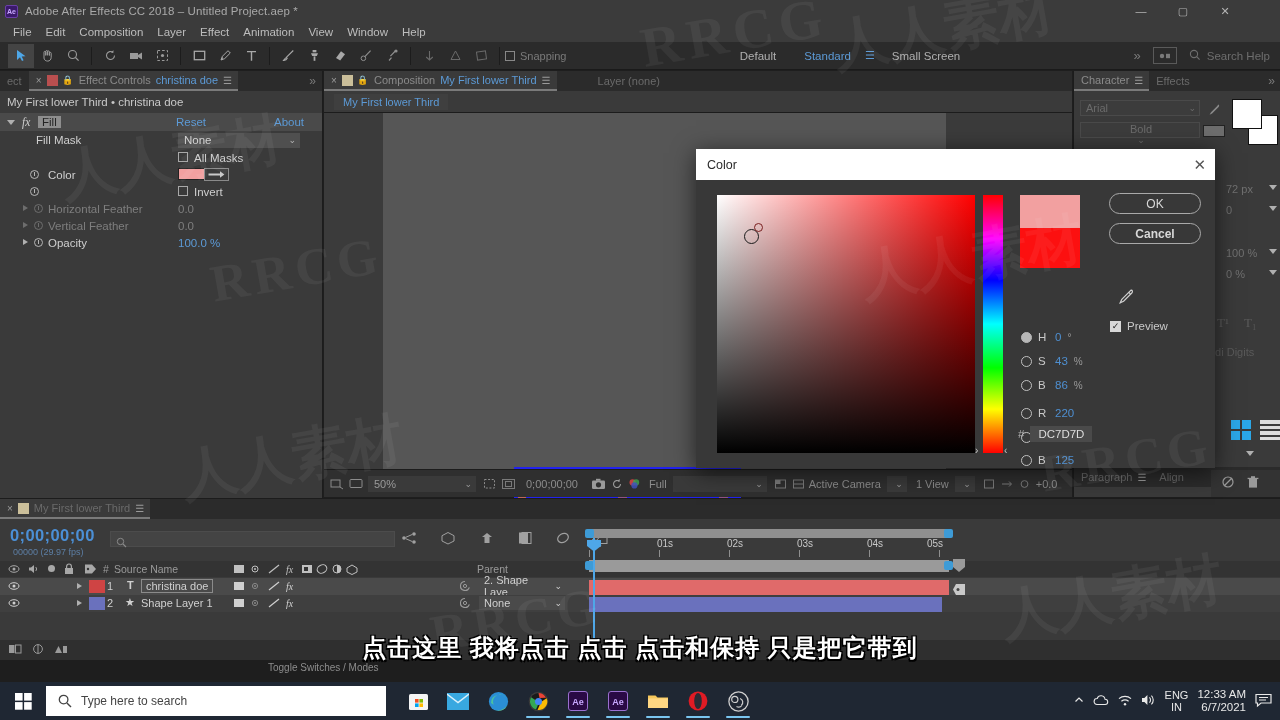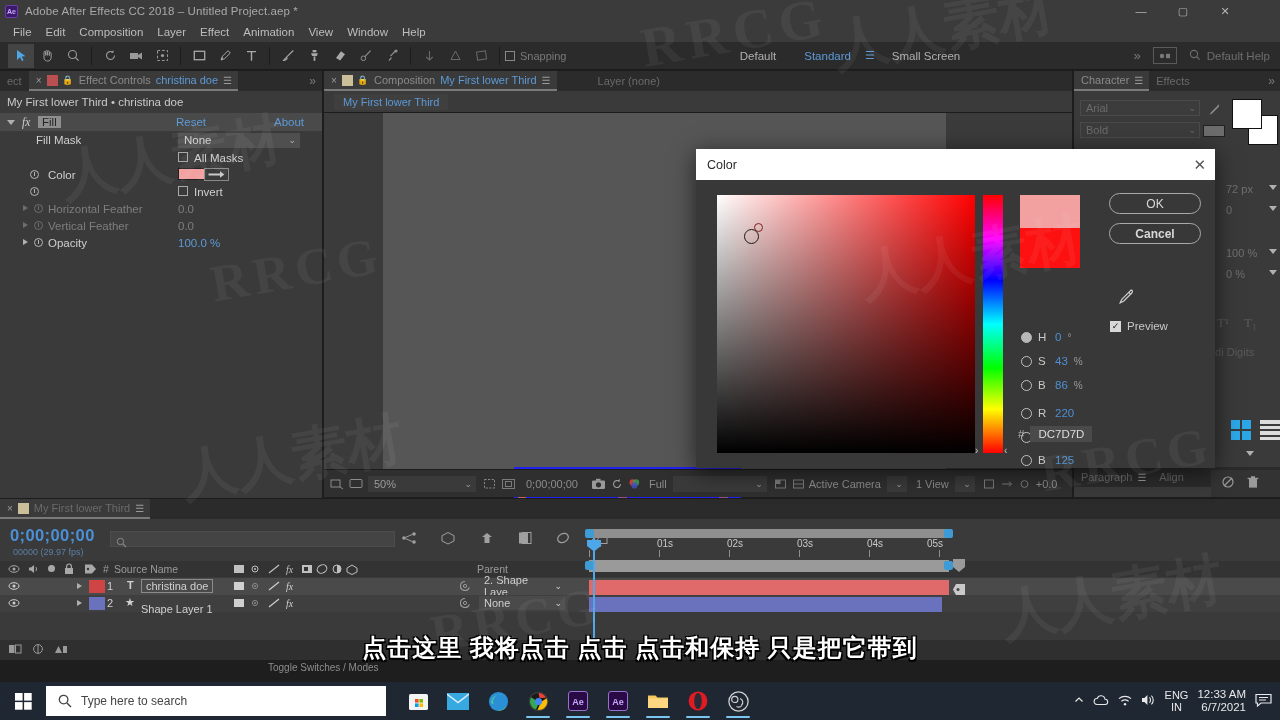--- a/index.html
+++ b/index.html
@@ -378,21 +378,21 @@
           <circle cx="4" cy="4" r="2.2" fill="#7a7a7a"></circle>
           <rect x="8" y="1.8" width="4" height="4.4" fill="#7a7a7a"></rect>
         </svg>
     </div>
     <div style="margin-right:6px;">
       <svg width="12" height="12" viewBox="0 0 12 12">
           <circle cx="5" cy="5" r="3.6" fill="none" stroke="#6e6e6e" stroke-width="1.1"></circle>
           <line x1="7.7" y1="7.7" x2="10.6" y2="10.6" stroke="#6e6e6e" stroke-width="1.2"></line>
         </svg>
     </div>
-    <div class="searchhelp" title="Search Help">Default Help</div>
+    <div class="searchhelp" title="Search Help">Search Help</div>
     <div style="width:10px"></div>
   </div>
 
   <div class="panel-ec">
     <div class="tabrow">
       <div class="tab" style="color:#6a6a6a;">ect</div>
       <div class="tab active">
         <span class="x">×</span>
         <span class="sw"></span>
         <span style="color:#8a8a8a;font-size:9px;">🔒</span>
@@ -597,21 +597,21 @@
       </div>
       <div class="tab" style="color:#6a6a6a;">Effects</div>
       <div style="position:absolute;right:5px;color:#7a7a7a;font-size:12px;">»</div>
     </div>
 
     <div style="position:relative;height:200px;">
       <div class="rsel" style="position:absolute;left:6px;top:9px;width:120px;">
         <span>Arial</span>
         <span style="font-size:9px;">⌄</span>
       </div>
-      <div class="rsel" style="position:absolute;left:6px;top:31px;width:120px;">
+      <div class="rsel" style="position:absolute;left:6px;top:31px;width:120px;flex-direction:column;">
         <span>Bold</span>
         <span style="font-size:9px;">⌄</span>
       </div>
       <div style="position:absolute;left:132px;top:12px;">
         <svg width="15" height="15" viewBox="0 0 15 15">
             <path d="M12.6 1.6 a1.6 1.6 0 0 1 0 2.3 L6.1 10.4 L3.6 11.8 L5 9.3 L11.5 2.8 a1.6 1.6 0 0 1 1.1-1.2z" fill="#8a8a8a"></path>
           </svg>
       </div>
       <div style="position:absolute;left:129px;top:34px;width:22px;height:12px;background:#6d6d6d;border:1px solid #222;"></div>
       <div class="fgbg" style="position:absolute;left:158px;top:8px;">
@@ -816,21 +816,21 @@
       <span style="position:absolute;left:8px;top:3px;">
         <svg width="12" height="10" viewBox="0 0 12 10">
             <ellipse cx="6" cy="5" rx="5" ry="3.3" fill="none" stroke="#d0d0d0" stroke-width="1"></ellipse>
             <circle cx="6" cy="5" r="1.5" fill="#d0d0d0"></circle>
           </svg>
       </span>
       <span class="tri" style="position:absolute;left:77px;top:5px;"></span>
       <span style="position:absolute;left:89px;top:2px;width:16px;height:13px;background:#6a71bd;"></span>
       <span style="position:absolute;left:107px;top:2px;">2</span>
       <span style="position:absolute;left:125px;top:1px;">★</span>
-      <span style="position:absolute;left:141px;top:8px;">Shape Layer 1</span>
+      <span style="position:absolute;left:141px;top:2px;">Shape Layer 1</span>
       <span style="position:absolute;left:232px;top:2px;">
         <svg width="80" height="13" viewBox="0 0 80 13">
           <path d="M2 2 h10 v8 h-10 z M4 4 h6 v4 h-6z" fill="#d0d0d0"></path>
           <circle cx="23" cy="6" r="2.6" fill="none" stroke="#888" stroke-width="1"></circle>
             <circle cx="23" cy="6" r="1" fill="#888"></circle>
           <line x1="37" y1="10" x2="47" y2="2" stroke="#d0d0d0" stroke-width="1.2"></line>
           <text x="54" y="9.5" font-family="Liberation Serif, serif" font-style="italic" font-size="10" fill="#d0d0d0">fx</text>
         </svg>
       </span>
       <span style="position:absolute;left:459px;top:2px;color:#9a9a9a;">

